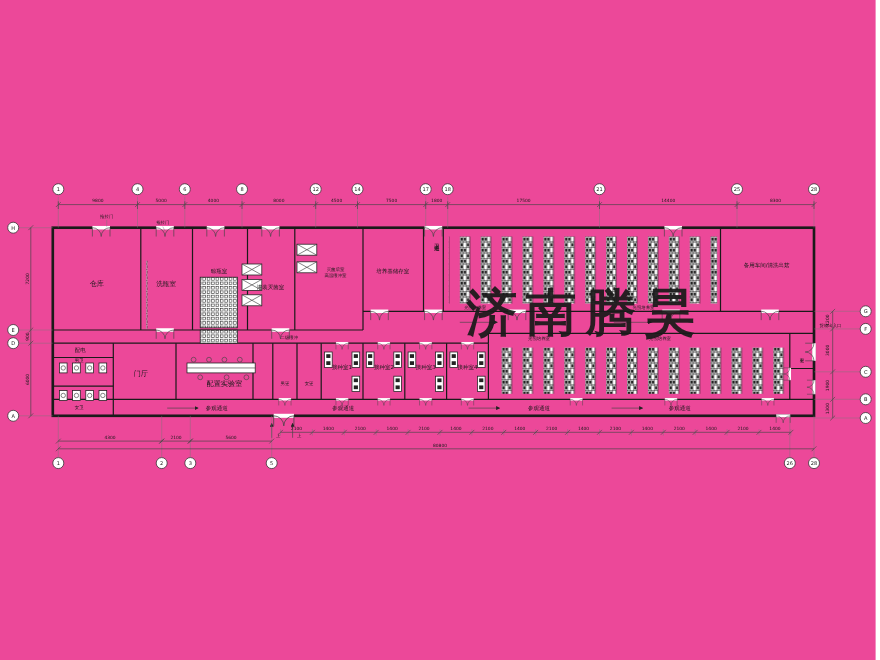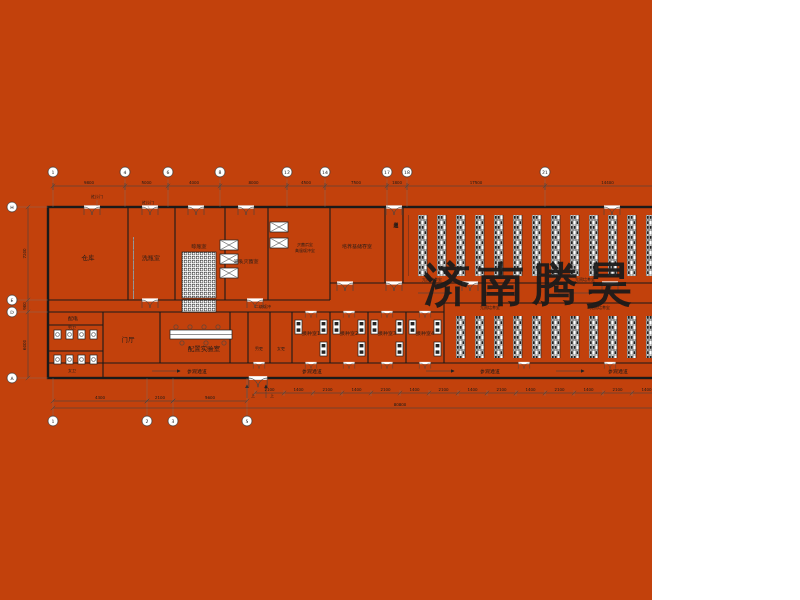--- a/index.html
+++ b/index.html
@@ -1,16 +1,16 @@
 <!DOCTYPE html>
 <html><head>
 <meta charset="utf-8">
 <style>
   html,body{margin:0;padding:0;background:#ffffff;}
-  #stage{position:relative;width:652px;height:600px;background:#c2410c;overflow:hidden;
+  #stage{position:relative;width:796px;height:600px;background:#ec4899;overflow:hidden;
          font-family:"DejaVu Sans",sans-serif;}
   svg{position:absolute;left:0;top:0;}
   svg text{fill:#1a1a1a;font-family:"DejaVu Sans",sans-serif;}
   .wall2{stroke:#1a1a1a;stroke-width:2.4;fill:none;}
   .wall{stroke:#1a1a1a;stroke-width:1.1;fill:none;}
   .thin{stroke:#444;stroke-width:0.6;fill:none;}
   .xthin{stroke:#777;stroke-width:0.4;fill:none;}
   .lbl{font-size:6.5px;text-anchor:middle;}
   .lbl-s{font-size:5px;text-anchor:middle;}
   .lbl-xs{font-size:4px;text-anchor:middle;}

